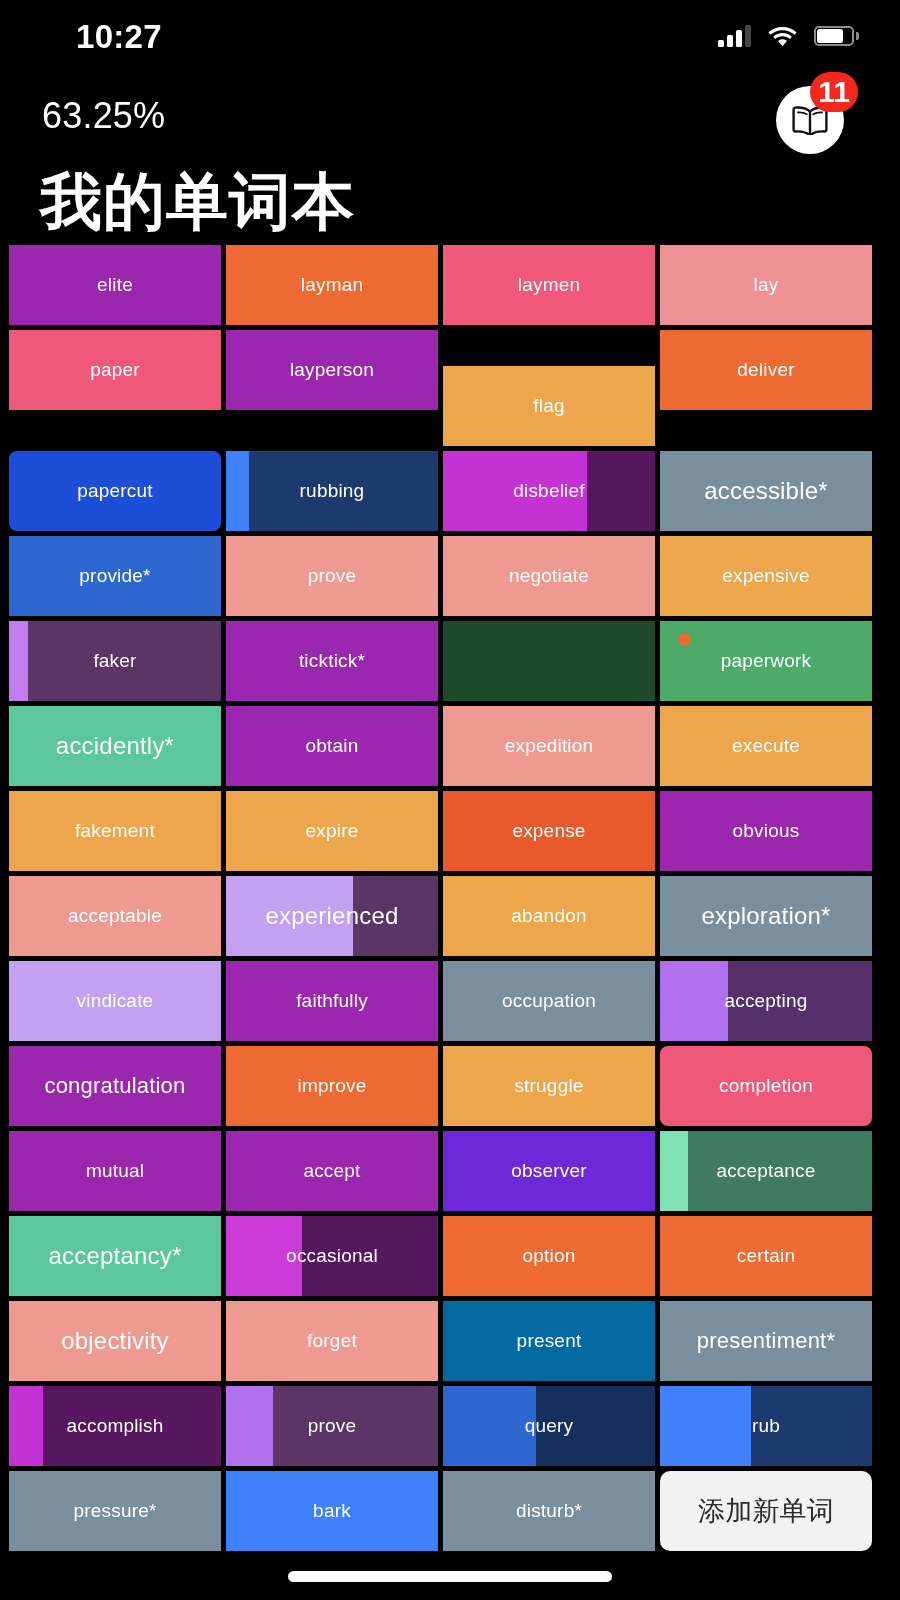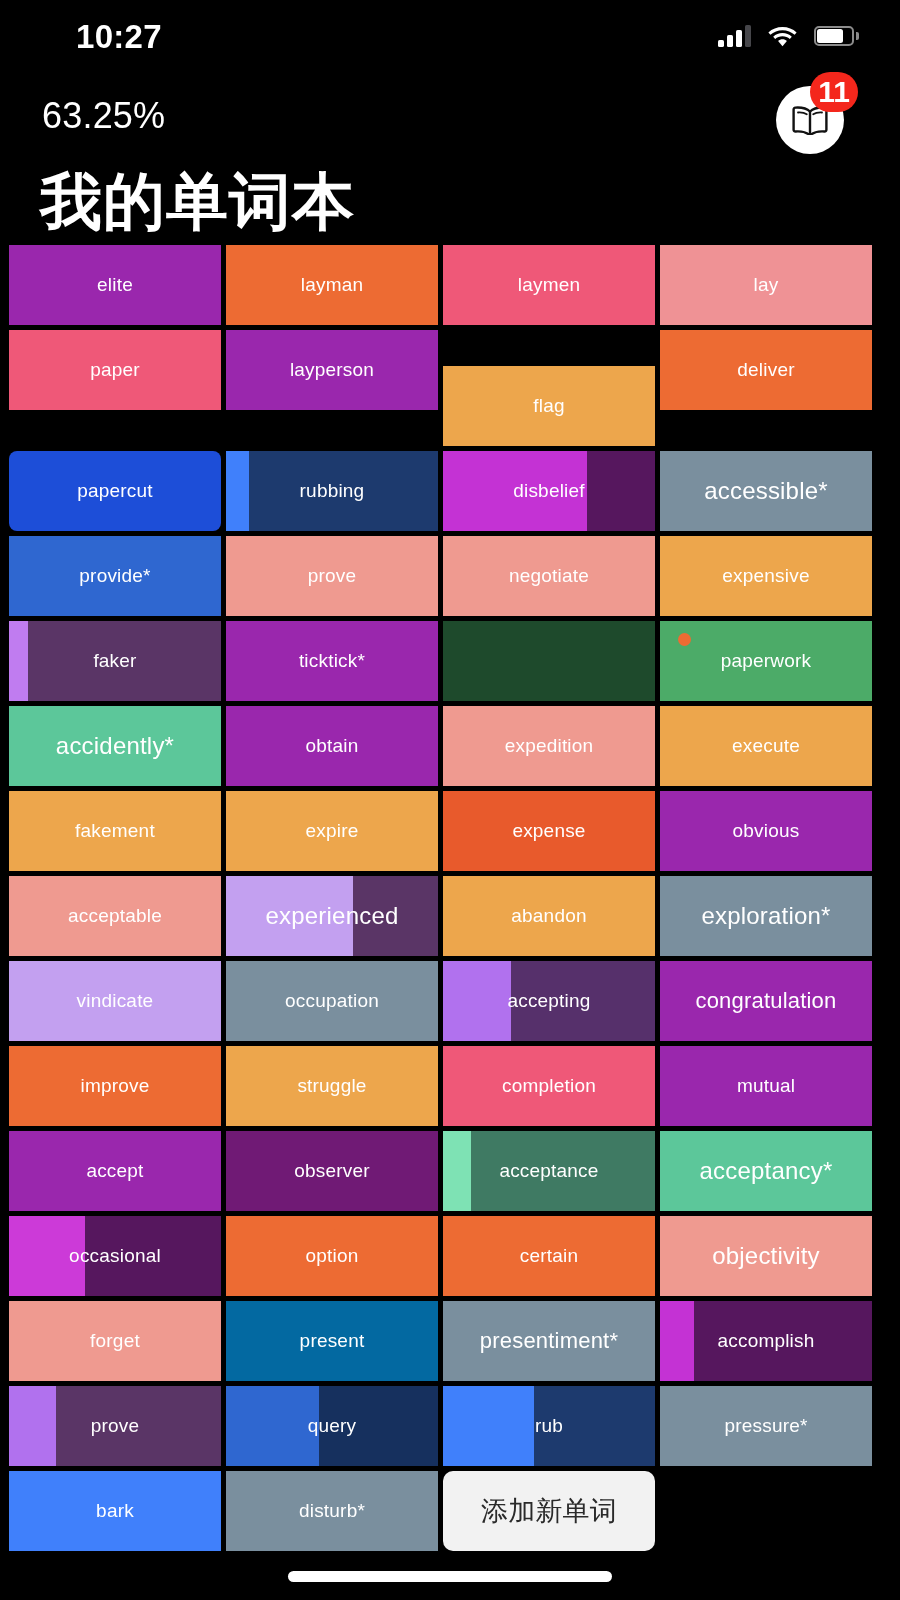--- a/index.html
+++ b/index.html
@@ -252,46 +252,49 @@
       </div>
       <div class="tile" style="background: rgb(237, 166, 76);">
         <div class="word">abandon</div>
       </div>
       <div class="tile small" style="background: rgb(122, 143, 158);">
         <div class="word">exploration*</div>
       </div>
       <div class="tile" style="background: rgb(195, 160, 240);">
         <div class="word">vindicate</div>
       </div>
+      <div class="tile" style="background: rgb(154, 39, 173);">
+        <div class="word">faithfully</div>
+      </div>
       <div class="tile" style="background: rgb(122, 143, 158);">
         <div class="word">occupation</div>
       </div>
       <div class="tile" style="background: rgb(86, 48, 107);">
         <div class="fill" style="width: 32%; background: rgb(177, 113, 238);"></div>
         <div class="word">accepting</div>
       </div>
       <div class="tile tiny" style="background: rgb(154, 39, 173);">
         <div class="word">congratulation</div>
       </div>
       <div class="tile" style="background: rgb(237, 107, 51);">
         <div class="word">improve</div>
       </div>
       <div class="tile" style="background: rgb(237, 166, 76);">
         <div class="word">struggle</div>
       </div>
-      <div class="tile" style="background: rgb(239, 88, 120);">
+      <div class="tile" style="background: rgb(239, 88, 120); border-radius: 8px;">
         <div class="word">completion</div>
       </div>
       <div class="tile" style="background: rgb(154, 39, 173);">
         <div class="word">mutual</div>
       </div>
       <div class="tile" style="background: rgb(154, 39, 173);">
         <div class="word">accept</div>
       </div>
-      <div class="tile" style="background: #701a75;">
+      <div class="tile" style="background: #6d28d9;">
         <div class="word">observer</div>
       </div>
       <div class="tile" style="background: rgb(63, 122, 99);">
         <div class="fill" style="width: 13%; background: rgb(126, 226, 180);"></div>
         <div class="word">acceptance</div>
       </div>
       <div class="tile small" style="background: rgb(92, 199, 154);">
         <div class="word">acceptancy*</div>
       </div>
       <div class="tile" style="background: rgb(86, 23, 94);">

